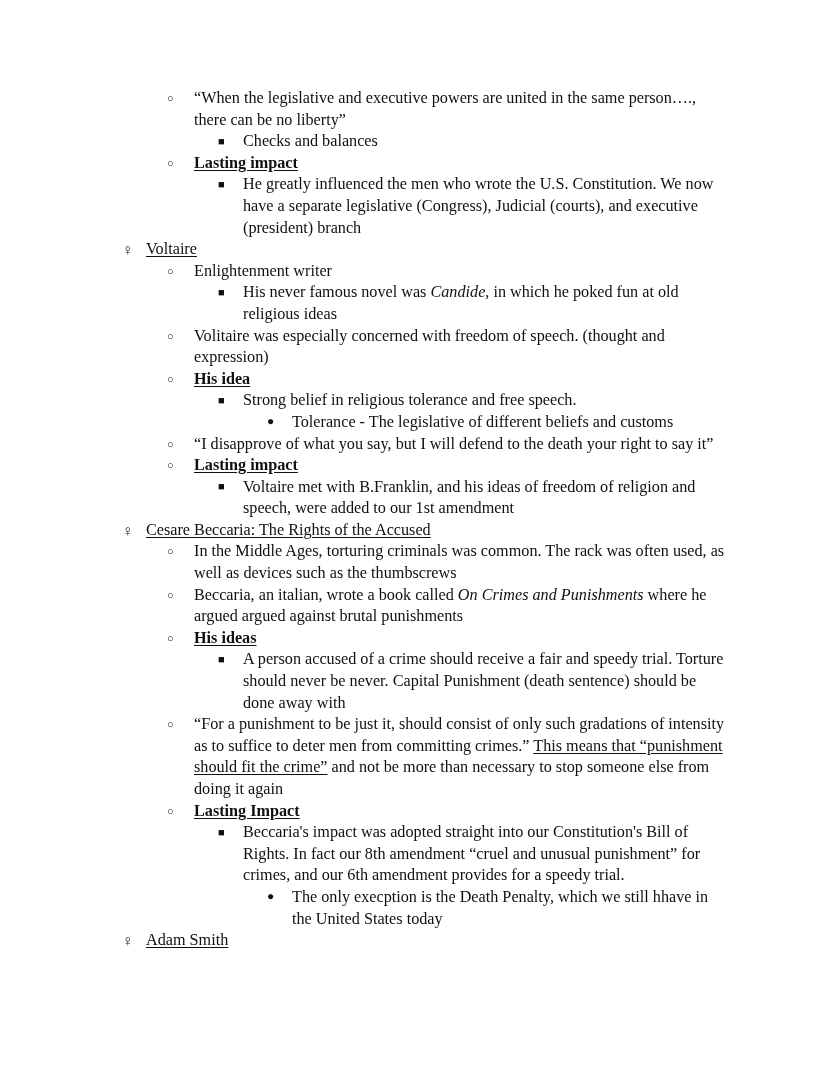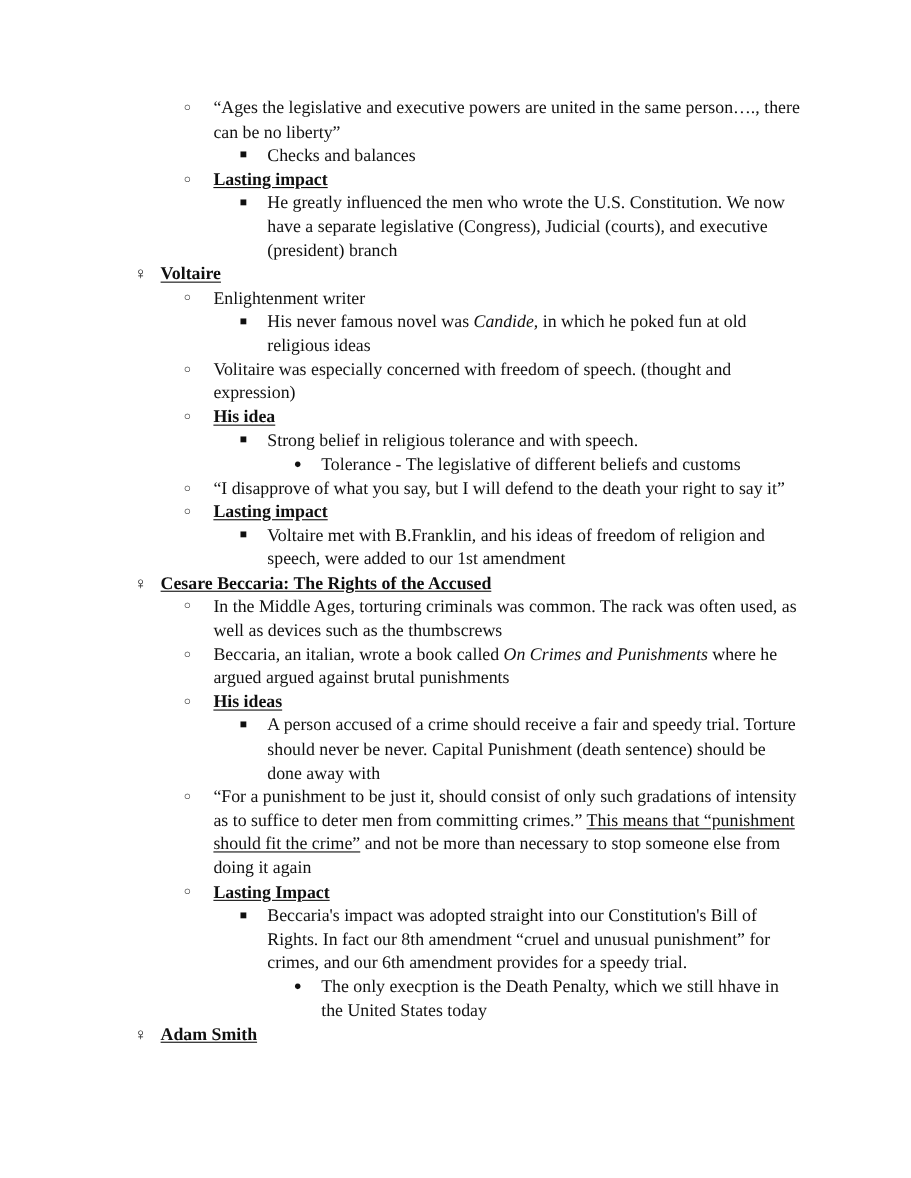--- a/index.html
+++ b/index.html
@@ -54,21 +54,21 @@
   .lvl1 {
     margin-left: 146px;
     margin-right: 98px;
   }
   .lvl1 > .marker {
     left: -24px;
     top: 0;
     font-size: 15.5px;
   }
   .lvl1 .txt {
-    font-weight: bold;
+    font-weight: normal;
     text-decoration: underline;
     text-underline-offset: 2px;
   }
 
   
   .lvl2 {
     margin-left: 194px;
     margin-right: 98px;
   }
   .lvl2 > .marker {
@@ -118,21 +118,21 @@
     text-underline-offset: 2px;
   }
 </style>
 </head>
 <body>
 
 <div id="page">
   <div id="doc-body">
       <div class="li lvl2">
         <span class="marker">○</span>
-        <span class="txt">“Ages the legislative and executive powers are united  in the same person…., there can be no liberty”</span>
+        <span class="txt">“When the legislative and executive powers are united  in the same person…., there can be no liberty”</span>
       </div>
       <div class="li lvl3">
         <span class="marker">■</span>
         <span class="txt">Checks and balances</span>
       </div>
       <div class="li lvl2">
         <span class="marker">○</span>
         <span class="txt bold-underline">Lasting impact</span>
       </div>
       <div class="li lvl3">
@@ -154,21 +154,21 @@
       <div class="li lvl2">
         <span class="marker">○</span>
         <span class="txt">Volitaire was especially concerned with freedom of speech. (thought and expression)</span>
       </div>
       <div class="li lvl2">
         <span class="marker">○</span>
         <span class="txt bold-underline">His idea</span>
       </div>
       <div class="li lvl3">
         <span class="marker">■</span>
-        <span class="txt">Strong belief in religious tolerance and with speech.</span>
+        <span class="txt">Strong belief in religious tolerance and free speech.</span>
       </div>
       <div class="li lvl4">
         <span class="marker">●</span>
         <span class="txt">Tolerance - The legislative of different beliefs and  customs</span>
       </div>
       <div class="li lvl2">
         <span class="marker">○</span>
         <span class="txt">“I disapprove of what you say, but I will defend to the death your right to say it”</span>
       </div>
       <div class="li lvl2">

